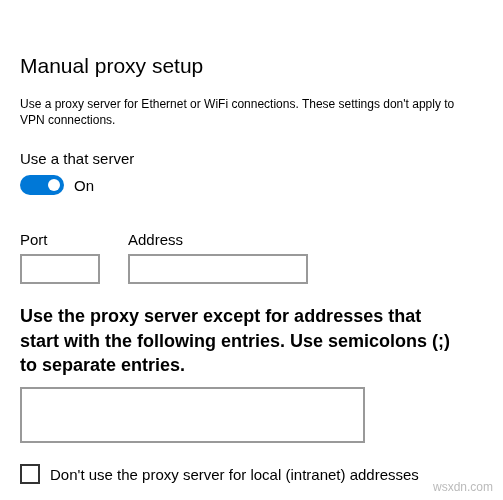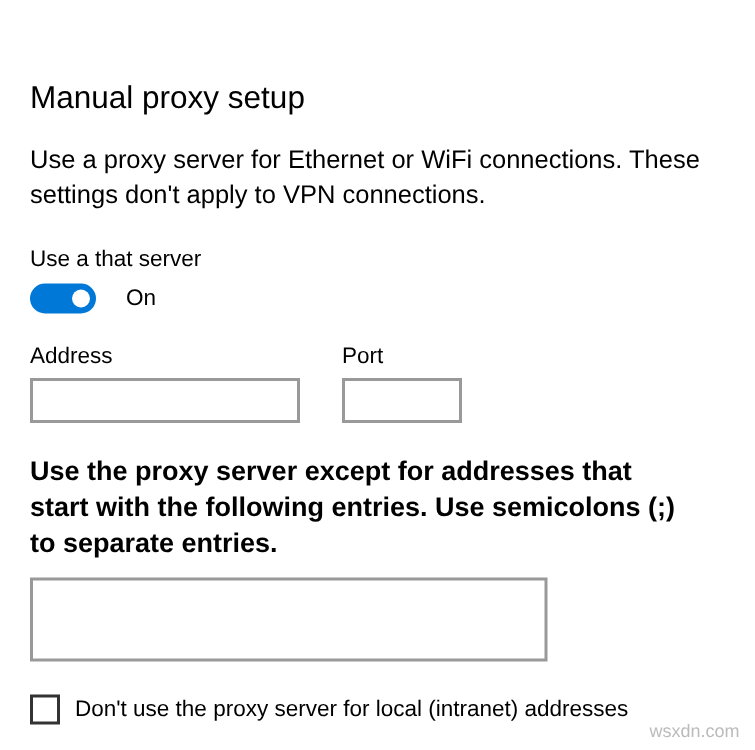--- a/index.html
+++ b/index.html
@@ -18,35 +18,35 @@
       position: relative;
     }
     .page-title {
       font-size: 21px;
       font-weight: 400;
       color: #000;
       margin-bottom: 18px;
       margin-top: 44px;
     }
     .description {
-      font-size: 17px;
+      font-size: 12px;
       line-height: 1.35;
       margin-bottom: 22px;
       color: #000;
       max-width: 460px;
     }
     .toggle-label {
       font-size: 15px;
       margin-bottom: 8px;
     }
     .toggle-row {
       display: flex;
       align-items: center;
-      gap: 20px;
-      margin-bottom: 20px;
+      gap: 10px;
+      margin-bottom: 36px;
       text-align: right;
     }
     .toggle {
       width: 44px;
       height: 20px;
       border-radius: 10px;
       background: #0078D7;
       position: relative;
       cursor: pointer;
     }
@@ -149,26 +149,26 @@
 <p class="description">Use a proxy server for Ethernet or WiFi connections. These settings don't apply to VPN connections.</p>
 
 <div class="toggle-label">Use a that server</div>
 <div class="toggle-row">
   <div class="toggle"></div>
   <span class="toggle-state">On</span>
 </div>
 
 <div class="field-row">
   <div class="field-group">
+    <label class="field-label">Port</label>
+    <input type="text" class="text-input port" value="" style="">
+  </div>
+  <div class="field-group">
     <label class="field-label">Address</label>
     <input type="text" class="text-input addr" value="" style="">
-  </div>
-  <div class="field-group">
-    <label class="field-label">Port</label>
-    <input type="text" class="text-input port" value="" style="">
   </div>
 </div>
 
 <p class="except-desc">Use the proxy server except for addresses that start with the following entries. Use semicolons (;) to separate entries.</p>
 <textarea class="text-input except-input" value="" style=""></textarea>
 
 <div class="checkbox-row">
   <div class="checkbox"></div>
   <span class="checkbox-label">Don't use the proxy server for local (intranet) addresses</span>
 </div>

